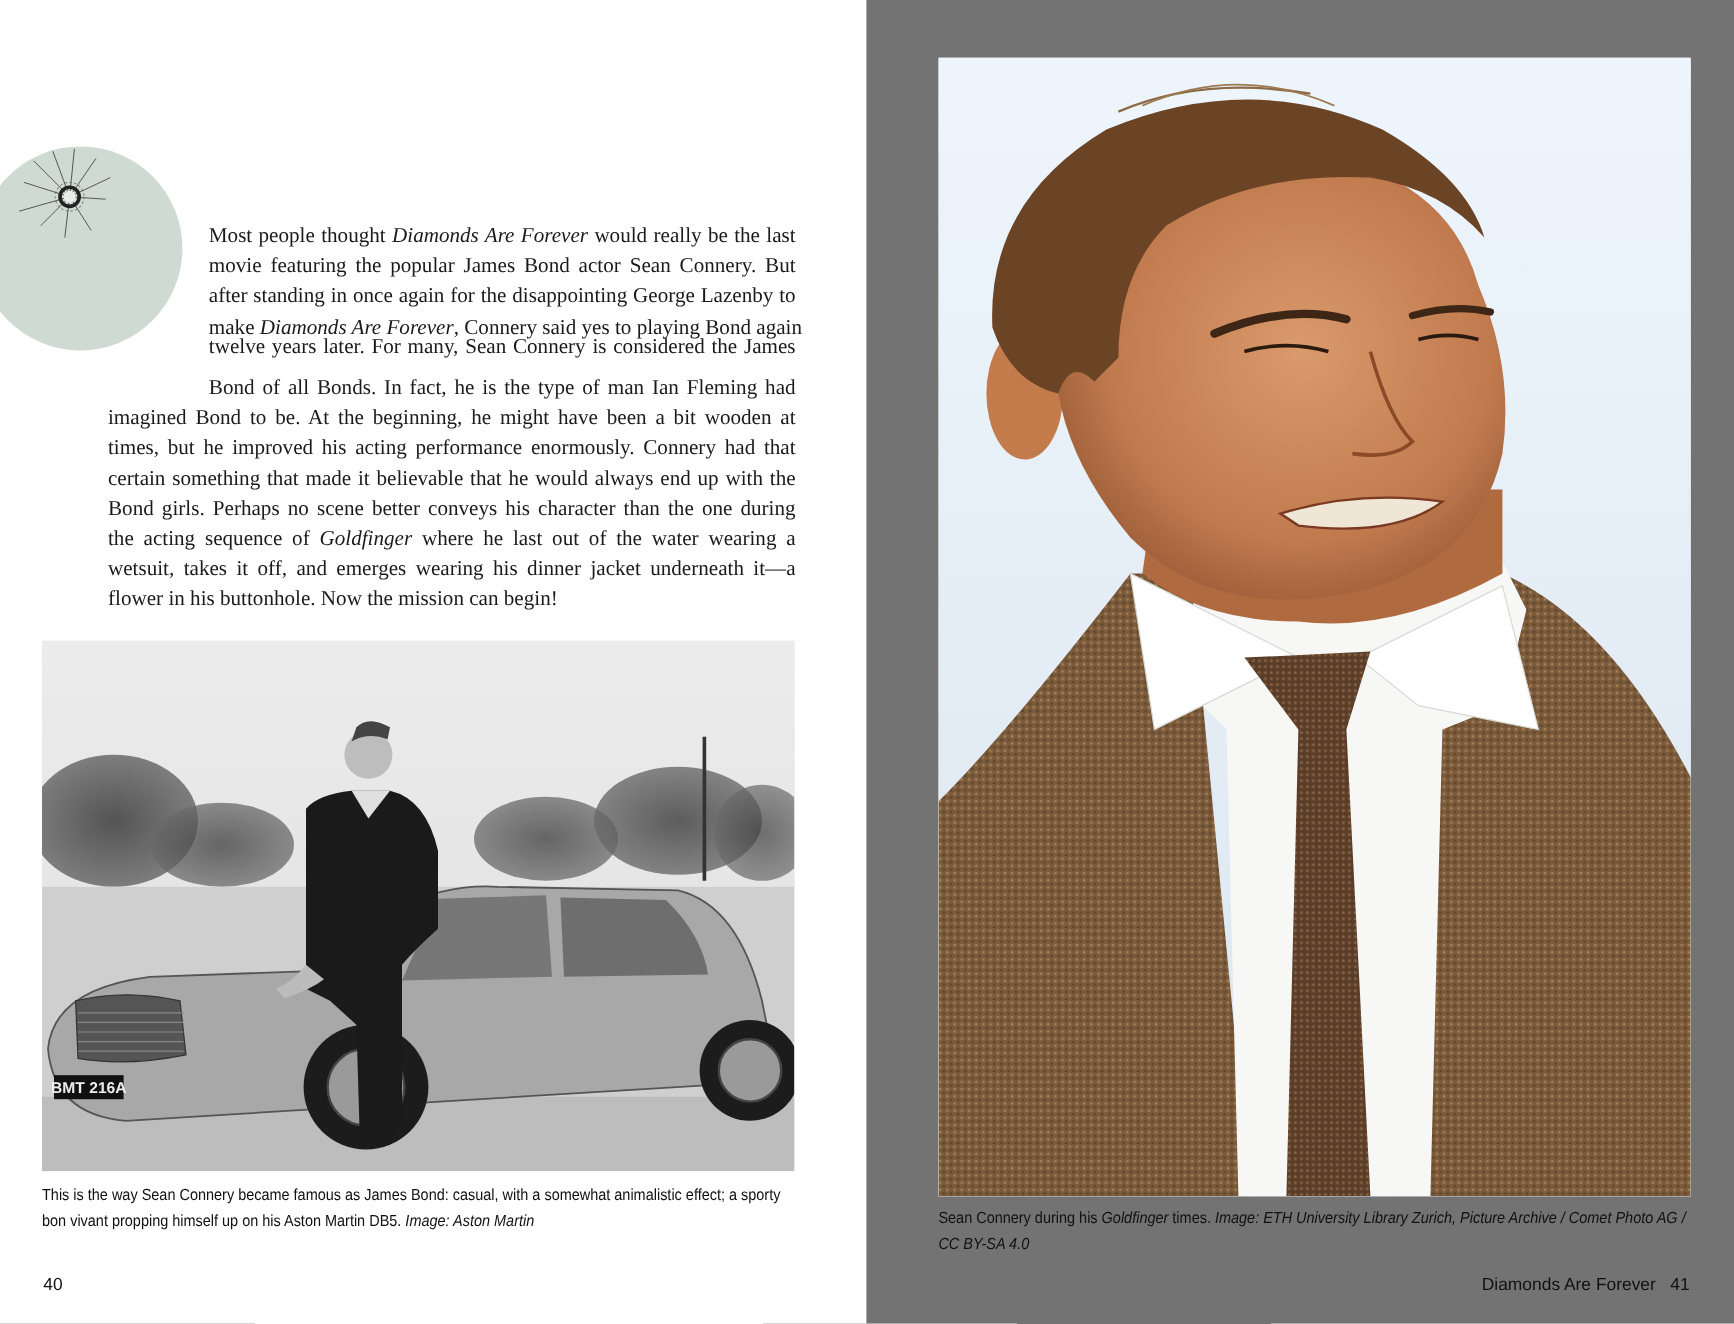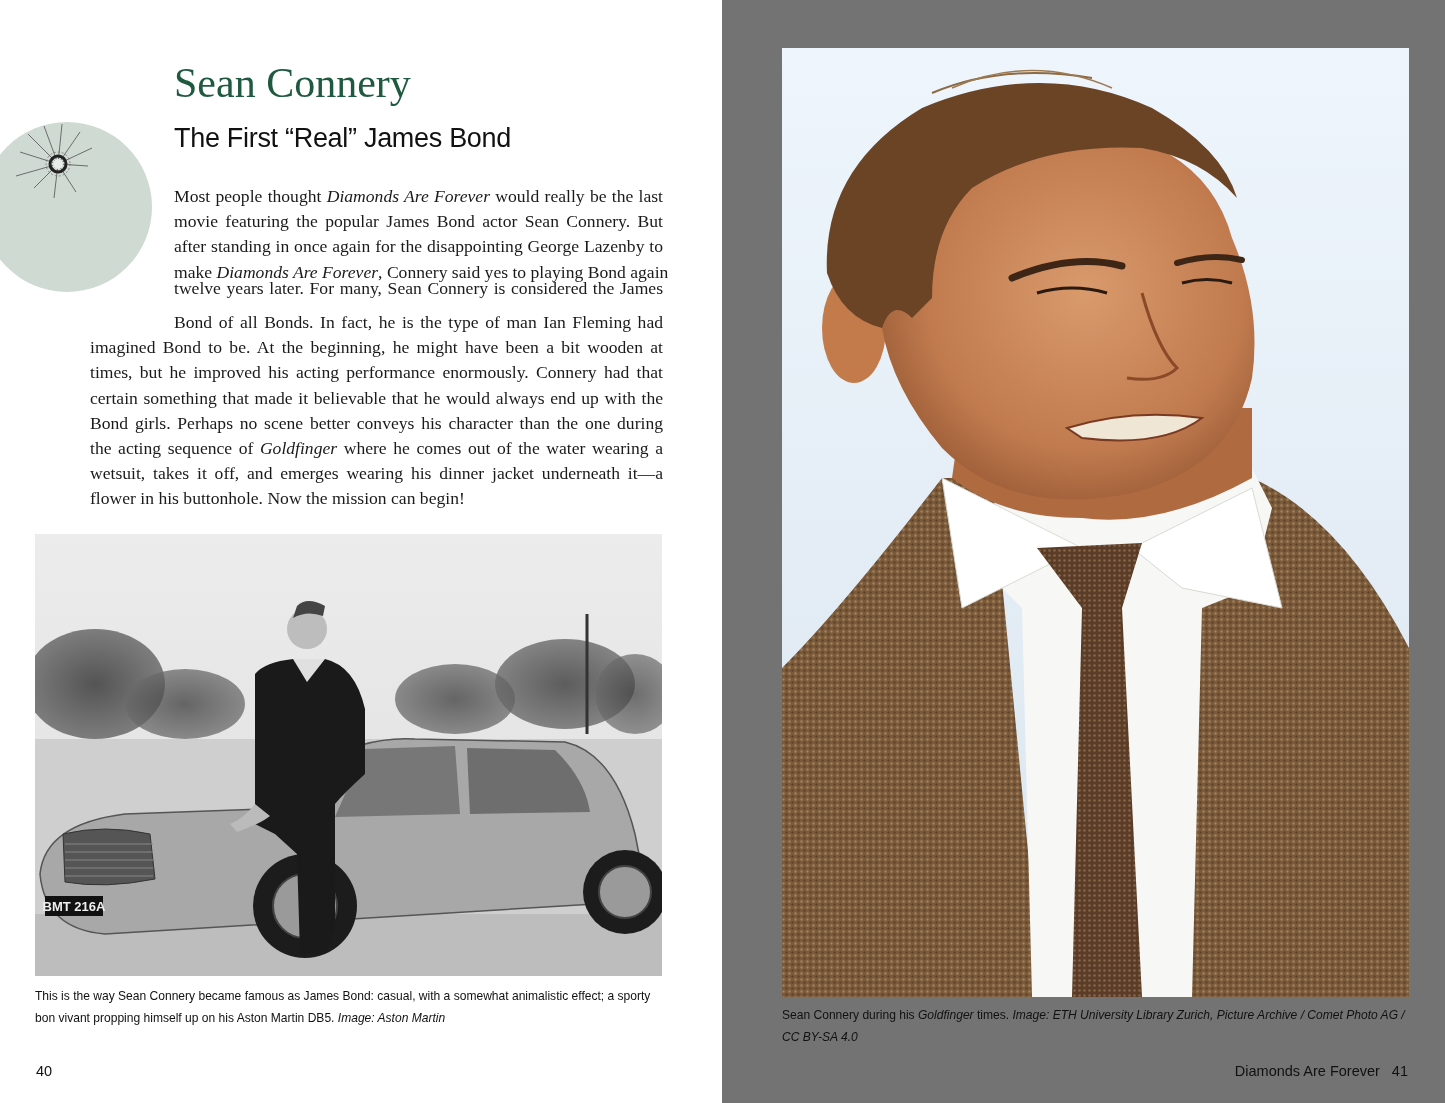--- a/index.html
+++ b/index.html
@@ -83,35 +83,33 @@
       <line x1="44" y1="42" x2="2" y2="54"></line>
       <line x1="44" y1="42" x2="6" y2="30"></line>
       <line x1="44" y1="42" x2="14" y2="12"></line>
     </g>
     <circle cx="44" cy="42" r="8" fill="none" stroke="#222" stroke-width="3"></circle>
     <circle cx="44" cy="42" r="12" fill="none" stroke="#555" stroke-width="1" opacity="0.6" stroke-dasharray="2 2"></circle>
     <circle cx="44" cy="42" r="5" fill="#e8ede9"></circle>
   </svg>
 
 
-  <h1 class="title" style="margin:0;font-weight:normal;">Sean Connery</h1>
-  <h2 class="subtitle" style="margin:0;font-weight:normal;">The First “Real” James Bond</h2>
 
   <div class="body-text" id="body-text">
       <div class="line indent" style="top: 0px;"><span>Most people thought  </span><em>Diamonds Are Forever</em><span> would really be the last</span></div>
       <div class="line indent" style="top: 25.2px;"><span>movie featuring the popular James Bond actor Sean Connery. But</span></div>
       <div class="line indent" style="top: 50.4px;"><span>after standing in once again for the disappointing George Lazenby to</span></div>
       <div class="line indent" style="top: 75.6px;"><span>make </span><em>Diamonds Are Forever</em><span>, Connery said yes to playing Bond again</span></div>
       <div class="line indent" style="top: 92px;"><span>twelve years later. For many, Sean Connery is considered the James</span></div>
       <div class="line indent" style="top: 126px;"><span>Bond of all Bonds. In fact, he is the type of man Ian Fleming had</span></div>
       <div class="line full" style="top: 151.2px;"><span>imagined Bond to be. At the beginning, he might have been a bit wooden at</span></div>
       <div class="line full" style="top: 176.4px;"><span>times, but he improved his acting performance enormously. Connery had that</span></div>
       <div class="line full" style="top: 201.6px;"><span>certain something that made it believable that he would always end up with the</span></div>
       <div class="line full" style="top: 226.8px;"><span>Bond girls. Perhaps no scene better conveys his character than the one during</span></div>
-      <div class="line full" style="top: 252px;"><span>the acting sequence of </span><em>Goldfinger</em><span> where he comes out of the water wearing a</span></div>
+      <div class="line full" style="top: 252px;"><span>the acting sequence of </span><em>Goldfinger</em><span> where he last out of the water wearing a</span></div>
       <div class="line full" style="top: 277.2px;"><span>wetsuit, takes it off, and emerges wearing his dinner jacket underneath it—a</span></div>
       <div class="line full last" style="top: 302.4px;"><span>flower in his buttonhole. Now the mission can begin!</span></div>
     </div>
 
   <div class="photo photo-bw">
     <svg width="627" height="442" viewBox="0 0 627 442">
       <defs>
         <linearGradient id="skyBW" x1="0" y1="0" x2="0" y2="1">
           <stop offset="0" stop-color="#ececec"></stop>
           <stop offset="1" stop-color="#dedede"></stop>

